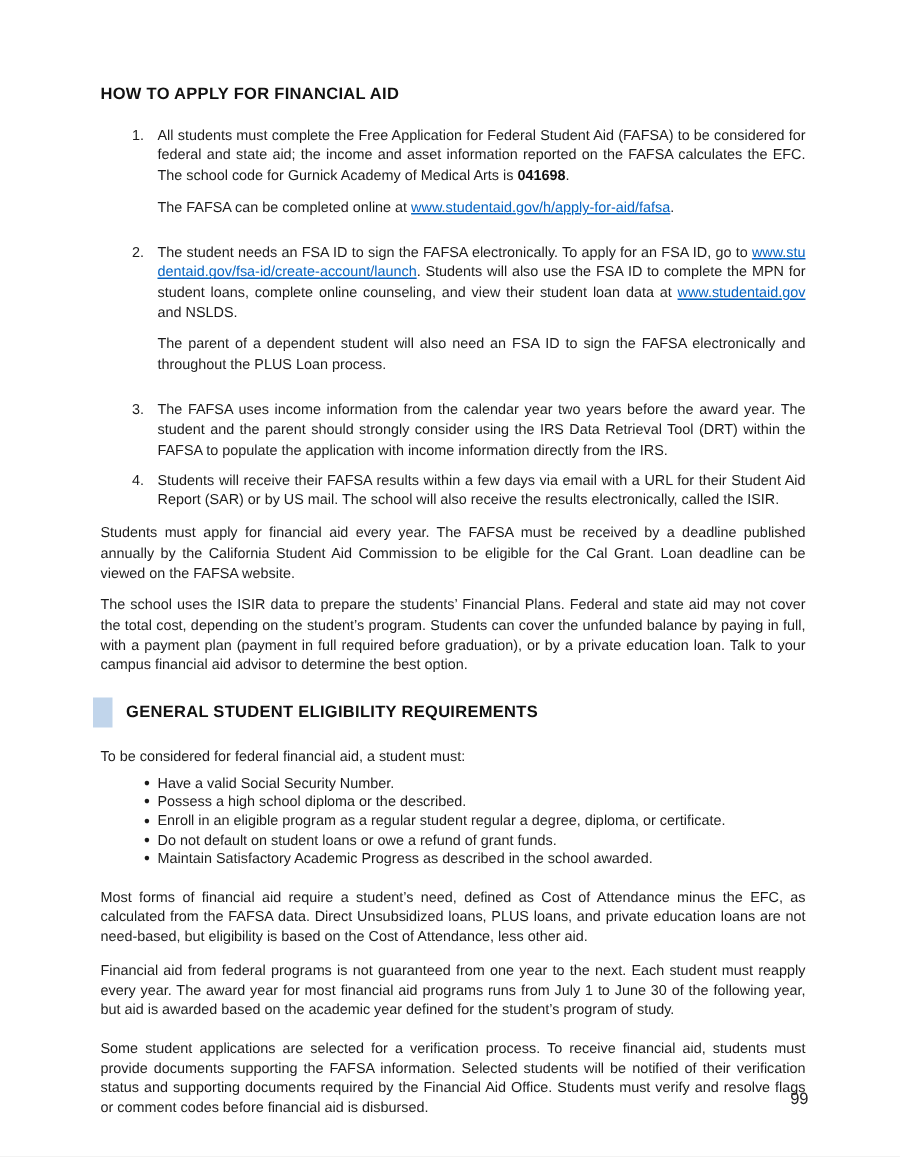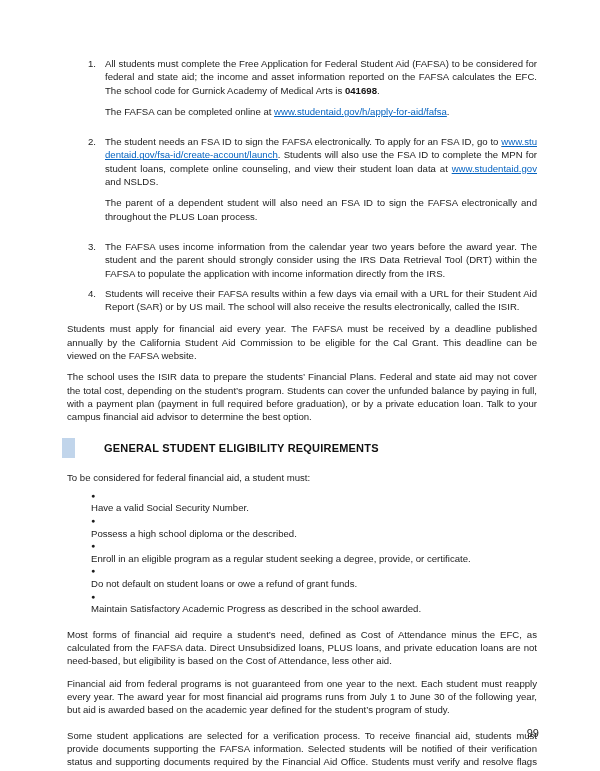--- a/index.html
+++ b/index.html
@@ -20,36 +20,37 @@
   }
   .para,.li-body,.sub-para,.intro,.bullets li{
     font-size:9.6px;line-height:13.3px;text-align:justify;
   }
   .para{margin:0 0 8px 0;}
   .num-item{display:flex;padding-left:21px;margin:0 0 7px 0;}
   .num{width:17px;flex:none;font-size:9.6px;line-height:13.3px;}
   .li-body{flex:1;}
   b{color:#111;}
   a.doclink{color:#0563c1;text-decoration:underline;cursor:pointer;word-break:break-all;}
-  .h2-row{display:flex;align-items:center;margin:14px 0 13px -5px;gap:20px;}
+  .h2-row{display:flex;align-items:center;margin:14px 0 13px -5px;}
   .h2-marker{width:13px;height:20px;flex:none;margin-right:9px;}
   .h2{font-size:11px;font-weight:bold;color:#111;letter-spacing:.2px;}
   .intro{margin:0 0 6px 0;text-align:left;}
   .bullets{list-style:none;margin:0 0 12px 0;padding:0;}
-  .bullets li{display:flex;padding-left:24px;line-height:12.6px;text-align:left;flex-direction:column;}
+  .bullets li{display:flex;padding-left:24px;line-height:12.6px;text-align:center;}
   .bullet-dot{width:14px;flex:none;font-size:7px;line-height:12.6px;}
   .mb9{margin-bottom:9px;}
   .mb12{margin-bottom:12px;}
   .page-num{position:absolute;top:727px;right:61px;font-size:11px;color:#222;}
 </style>
 </head>
 <body>
 
 <div class="page">
 
+  <h1 class="h1">HOW TO APPLY FOR FINANCIAL AID</h1>
 
   <div class="num-item">
     <span class="num">1.</span>
     <div class="li-body">
       <div class="para"><span>All students must complete the Free Application for Federal Student Aid (FAFSA) to be considered for federal and state aid; the income and asset information reported on the FAFSA calculates the EFC. The school code for Gurnick Academy of Medical Arts is </span><b>041698</b><span>.</span></div>
       <div class="para" style="margin-bottom:10px;"><span>The FAFSA can be completed online at </span><a class="doclink" style="color: rgb(5, 99, 193);">www.studentaid.gov/h/apply-for-aid/fafsa</a><span>.</span></div>
     </div>
   </div>
 
   <div class="num-item">
@@ -63,21 +64,21 @@
   <div class="num-item">
     <span class="num">3.</span>
     <div class="li-body">The FAFSA uses income information from the calendar year two years before the award year. The student and the parent should strongly consider using the IRS Data Retrieval Tool (DRT) within the FAFSA to populate the application with income information directly from the IRS.</div>
   </div>
 
   <div class="num-item mb9">
     <span class="num">4.</span>
     <div class="li-body">Students will receive their FAFSA results within a few days via email with a URL for their Student Aid Report (SAR) or by US mail. The school will also receive the results electronically, called the ISIR.</div>
   </div>
 
-  <div class="para">Students must apply for financial aid every year. The FAFSA must be received by a deadline published annually by the California Student Aid Commission to be eligible for the Cal Grant. This deadline can be viewed on the FAFSA website.</div>
+  <div class="para">Students must apply for financial aid every year. The FAFSA must be received by a deadline published annually by the California Student Aid Commission to be eligible for the Cal Grant. Loan deadline can be viewed on the FAFSA website.</div>
 
   <div class="para" style="margin-bottom:0;">The school uses the ISIR data to prepare the students’ Financial Plans. Federal and state aid may not cover the total cost, depending on the student’s program. Students can cover the unfunded balance by paying in full, with a payment plan (payment in full required before graduation), or by a private education loan. Talk to your campus financial aid advisor to determine the best option.</div>
 
   <div class="h2-row">
     <span class="h2-marker" style="background: rgb(193, 213, 235);"></span>
     <span class="h2">GENERAL STUDENT ELIGIBILITY REQUIREMENTS</span>
   </div>
 
   <div class="intro">To be considered for federal financial aid, a student must:</div>
 
@@ -85,21 +86,21 @@
     <li>
         <span class="bullet-dot">●</span>
         <span>Have a valid Social Security Number.</span>
       </li>
     <li>
         <span class="bullet-dot">●</span>
         <span>Possess a high school diploma or the described.</span>
       </li>
     <li>
         <span class="bullet-dot">●</span>
-        <span>Enroll in an eligible program as a regular student seeking a degree, provide, or certificate.</span>
+        <span>Enroll in an eligible program as a regular student regular a degree, diploma, or certificate.</span>
       </li>
     <li>
         <span class="bullet-dot">●</span>
         <span>Do not default on student loans or owe a refund of grant funds.</span>
       </li>
     <li>
         <span class="bullet-dot">●</span>
         <span>Maintain Satisfactory Academic Progress as described in the school awarded.</span>
       </li>
   </ul>

